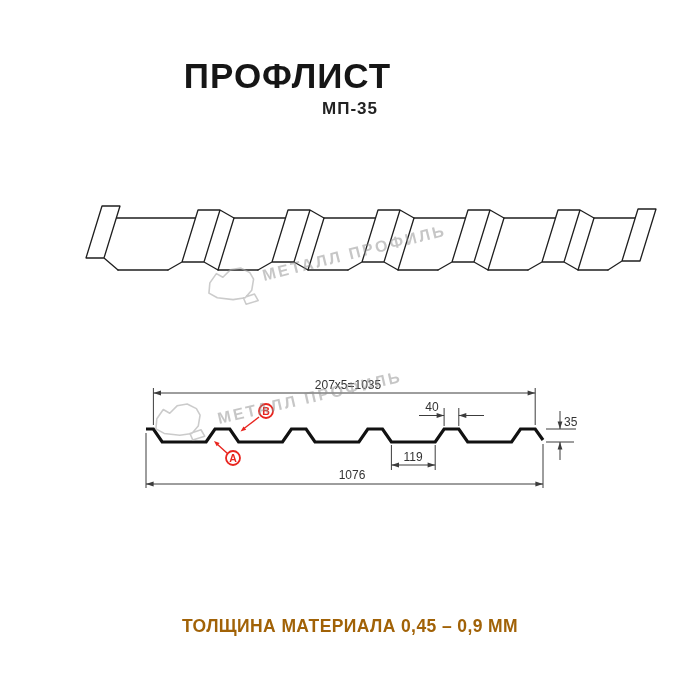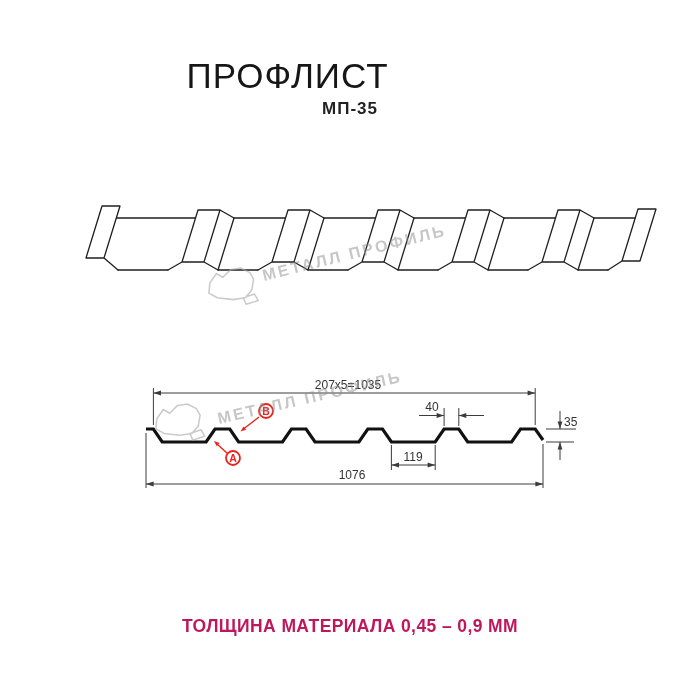--- a/index.html
+++ b/index.html
@@ -3,32 +3,32 @@
 <meta charset="utf-8">
 <style>
   html,body{margin:0;padding:0;}
   body{
     width:700px;height:700px;position:relative;overflow:hidden;
     background:#ffffff;
     font-family:"Liberation Sans", sans-serif;
   }
   .title{
     position:absolute;top:56px;left:0;width:575px;
-    text-align:center;font-size:35px;font-weight:400;
+    text-align:center;font-size:35px;font-weight:700;
     letter-spacing:1px;color:#161616;
   }
   .subtitle{
     position:absolute;top:99px;left:0;width:700px;
     text-align:center;font-size:17px;font-weight:700;
     letter-spacing:1px;color:#222;
   }
   .footer{
     position:absolute;top:616px;left:0;width:700px;
     text-align:center;font-size:17.5px;font-weight:600;
-    letter-spacing:.4px;color:#be185d;
+    letter-spacing:.4px;color:#a16207;
   }
   svg.scene{position:absolute;top:0;left:0;}
   .outline{stroke:#1f1f1f;stroke-width:1.3;fill:none;stroke-linejoin:round;stroke-linecap:round;}
   .face{fill:#ffffff;stroke:none;}
   .profile{stroke:#111;stroke-width:3.2;fill:none;stroke-linejoin:miter;stroke-linecap:butt;}
   .dim{stroke:#3c3c3c;stroke-width:1;fill:none;}
   .dimhead{fill:#3c3c3c;stroke:none;}
   .dimtext{font-family:"Liberation Sans",sans-serif;font-size:12px;fill:#333;}
   .marker-circle{fill:#ffffff;stroke:#e8251f;stroke-width:1.8;}
   .marker-letter{font-family:"Liberation Sans",sans-serif;font-size:10.5px;font-weight:bold;fill:#e8251f;}

